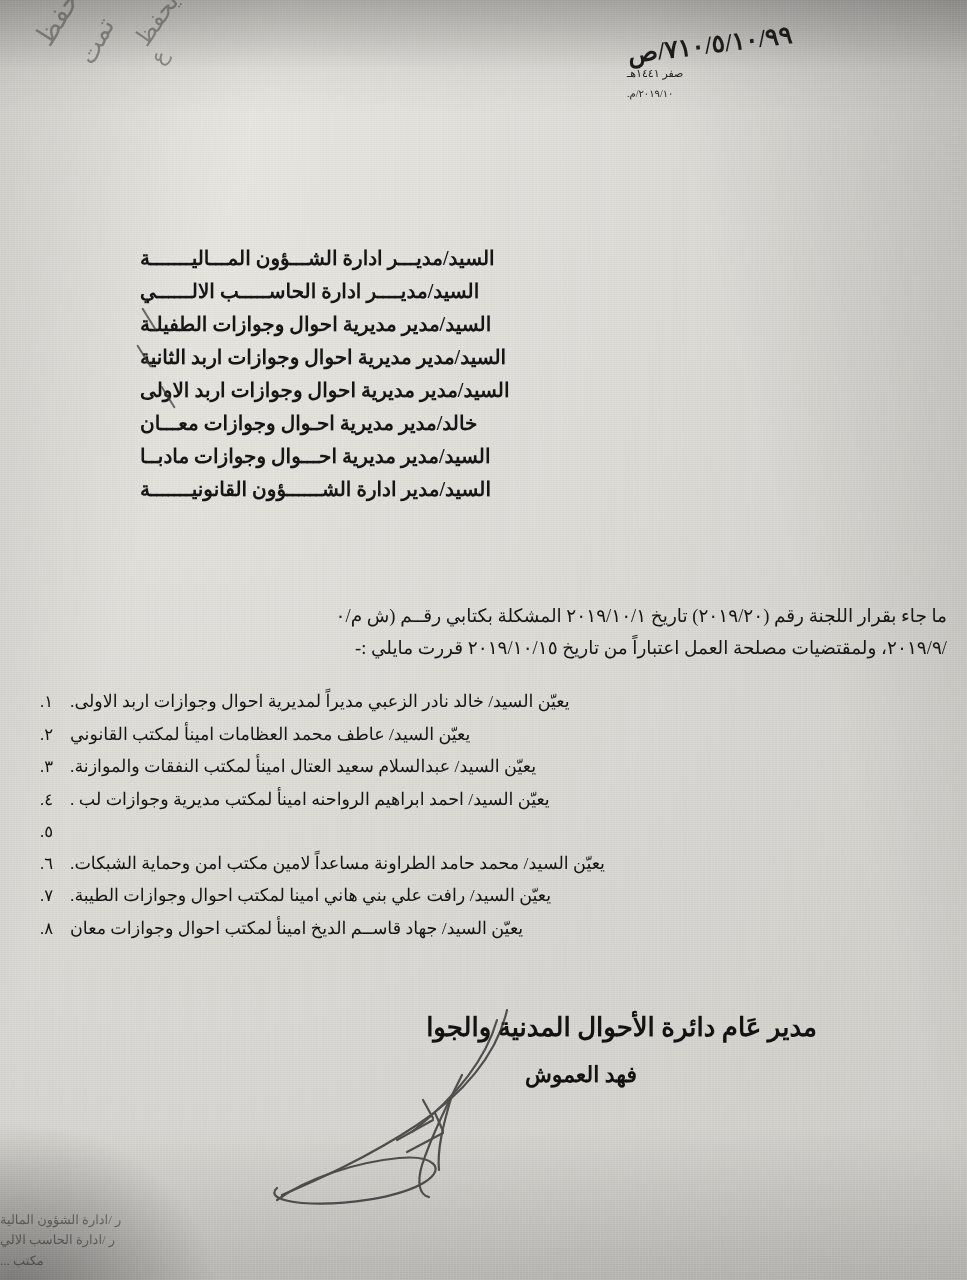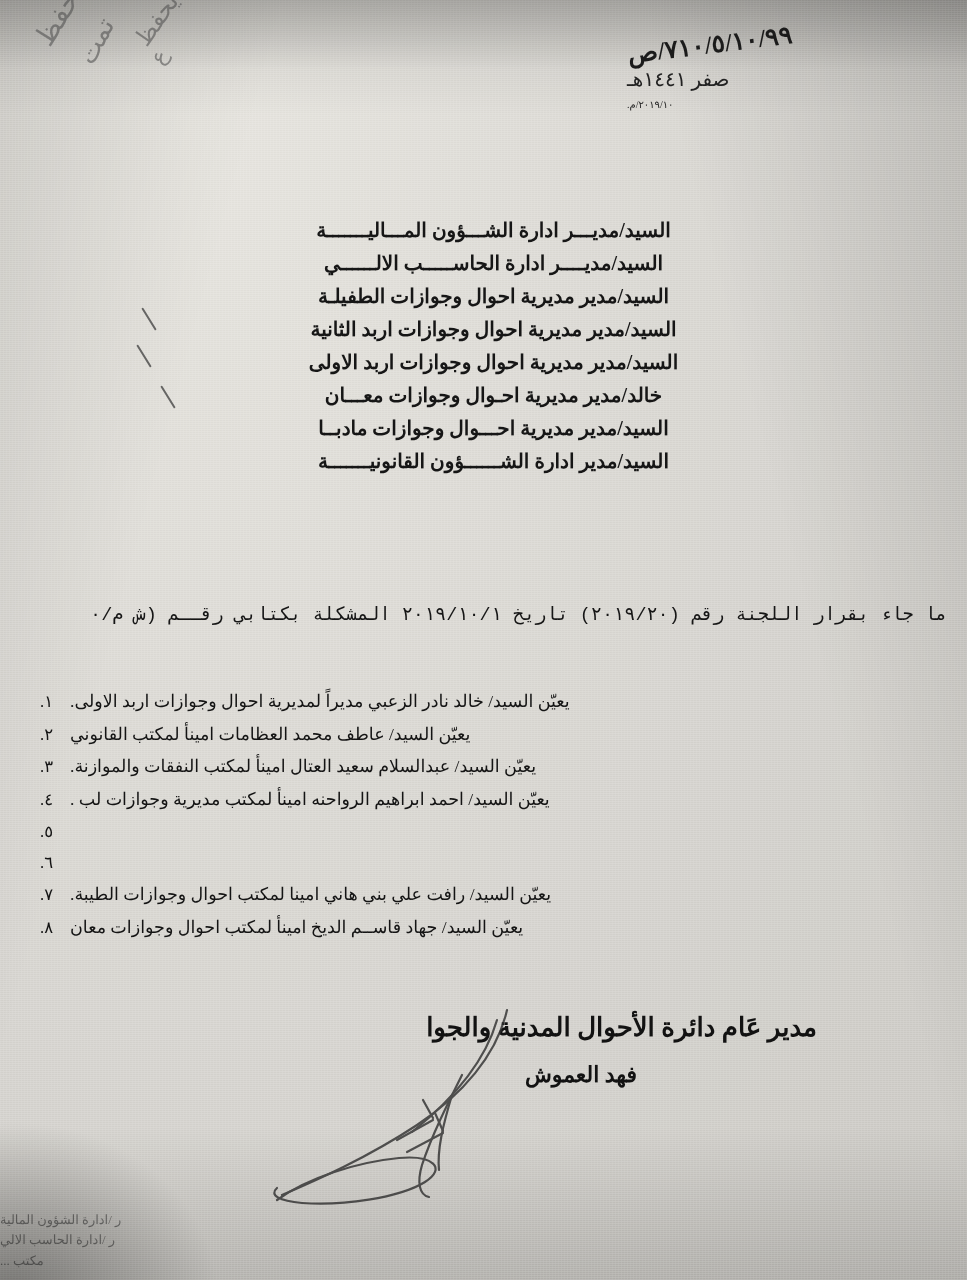--- a/index.html
+++ b/index.html
@@ -91,39 +91,39 @@
   }
   .ref-no {
     font-size: 25px;
     font-weight: 700;
     letter-spacing: 1px;
     transform: rotate(-7deg);
     margin-right: 140px;
     color: #1b1b1b;
   }
   .ref-hijri {
-    font-size: 20px;
+    font-size: 11px;
     margin-top: 10px;
     margin-right: 150px;
     color: #222;
   }
   .ref-greg {
     font-size: 10px;
     margin-top: 8px;
     margin-right: 150px;
     color: #222;
   }
 
   
   .addressees {
     position: absolute;
-    top: 220px;
+    top: 248px;
     right: 120px;
     left: 140px;
-    text-align: center;
+    text-align: left;
   }
   .addressee {
     font-size: 20px;
     font-weight: 700;
     line-height: 1.0;
     margin-bottom: 13px;
     letter-spacing: 0px;
     white-space: nowrap;
     color: #161616;
   }
@@ -145,21 +145,20 @@
   
   .body-para {
     position: absolute;
     top: 600px;
     right: 20px;
     left: 24px;
     text-align: justify;
     font-size: 18.5px;
     line-height: 1.75;
     color: #161616;
-    font-family: Liberation Mono, monospace;
   }
   .body-para .ln { display: block; white-space: nowrap; }
   .body-para .ln.l1 { margin-right: 0; }
   .body-para .ln.l2 { margin-right: 0; }
 
   
   .decisions {
     position: absolute;
     top: 690px;
     right: 60px;
@@ -282,20 +281,21 @@
     <div class="addressee">السيد/مدير مديرية احـــوال وجوازات مادبــا</div>
     <div class="addressee">السيد/مدير ادارة الشــــــؤون القانونيـــــــة</div>
   </div>
 
   <div class="tick" id="tick-1"></div>
   <div class="tick" id="tick-2"></div>
   <div class="tick" id="tick-3"></div>
 
   <div class="body-para">
     <span class="ln l1">ما جاء بقرار اللجنة رقم (٢٠١٩/٢٠) تاريخ ٢٠١٩/١٠/١  المشكلة بكتابي رقــم (ش م/٠</span>
+    <span class="ln l2">/٢٠١٩/٩، ولمقتضيات مصلحة العمل اعتباراً من تاريخ ٢٠١٩/١٠/١٥ قررت مايلي :-</span>
   </div>
 
   <div class="decisions">
     <div class="decision">
       <span class="d-text">يعيّن السيد/ خالد نادر الزعبي مديراً لمديرية احوال وجوازات اربد الاولى.</span>
       <span class="d-num">١.</span>
     </div>
     <div class="decision">
       <span class="d-text">يعيّن السيد/ عاطف محمد العظامات امينأ لمكتب القانوني</span>
       <span class="d-num">٢.</span>
@@ -305,20 +305,21 @@
       <span class="d-num">٣.</span>
     </div>
     <div class="decision">
       <span class="d-text">يعيّن السيد/ احمد ابراهيم الرواحنه امينأ لمكتب مديرية وجوازات لب .</span>
       <span class="d-num">٤.</span>
     </div>
     <div class="decision">
       <span class="d-num">٥.</span>
     </div>
     <div class="decision">
+      <span class="d-text">يعيّن السيد/ محمد حامد الطراونة مساعداً لامين مكتب امن وحماية الشبكات.</span>
       <span class="d-num">٦.</span>
     </div>
     <div class="decision">
       <span class="d-text">يعيّن السيد/ رافت علي بني هاني امينا لمكتب احوال وجوازات الطيبة.</span>
       <span class="d-num">٧.</span>
     </div>
     <div class="decision">
       <span class="d-text">يعيّن السيد/ جهاد قاســم الديخ امينأ لمكتب احوال وجوازات معان</span>
       <span class="d-num">٨.</span>
     </div>

